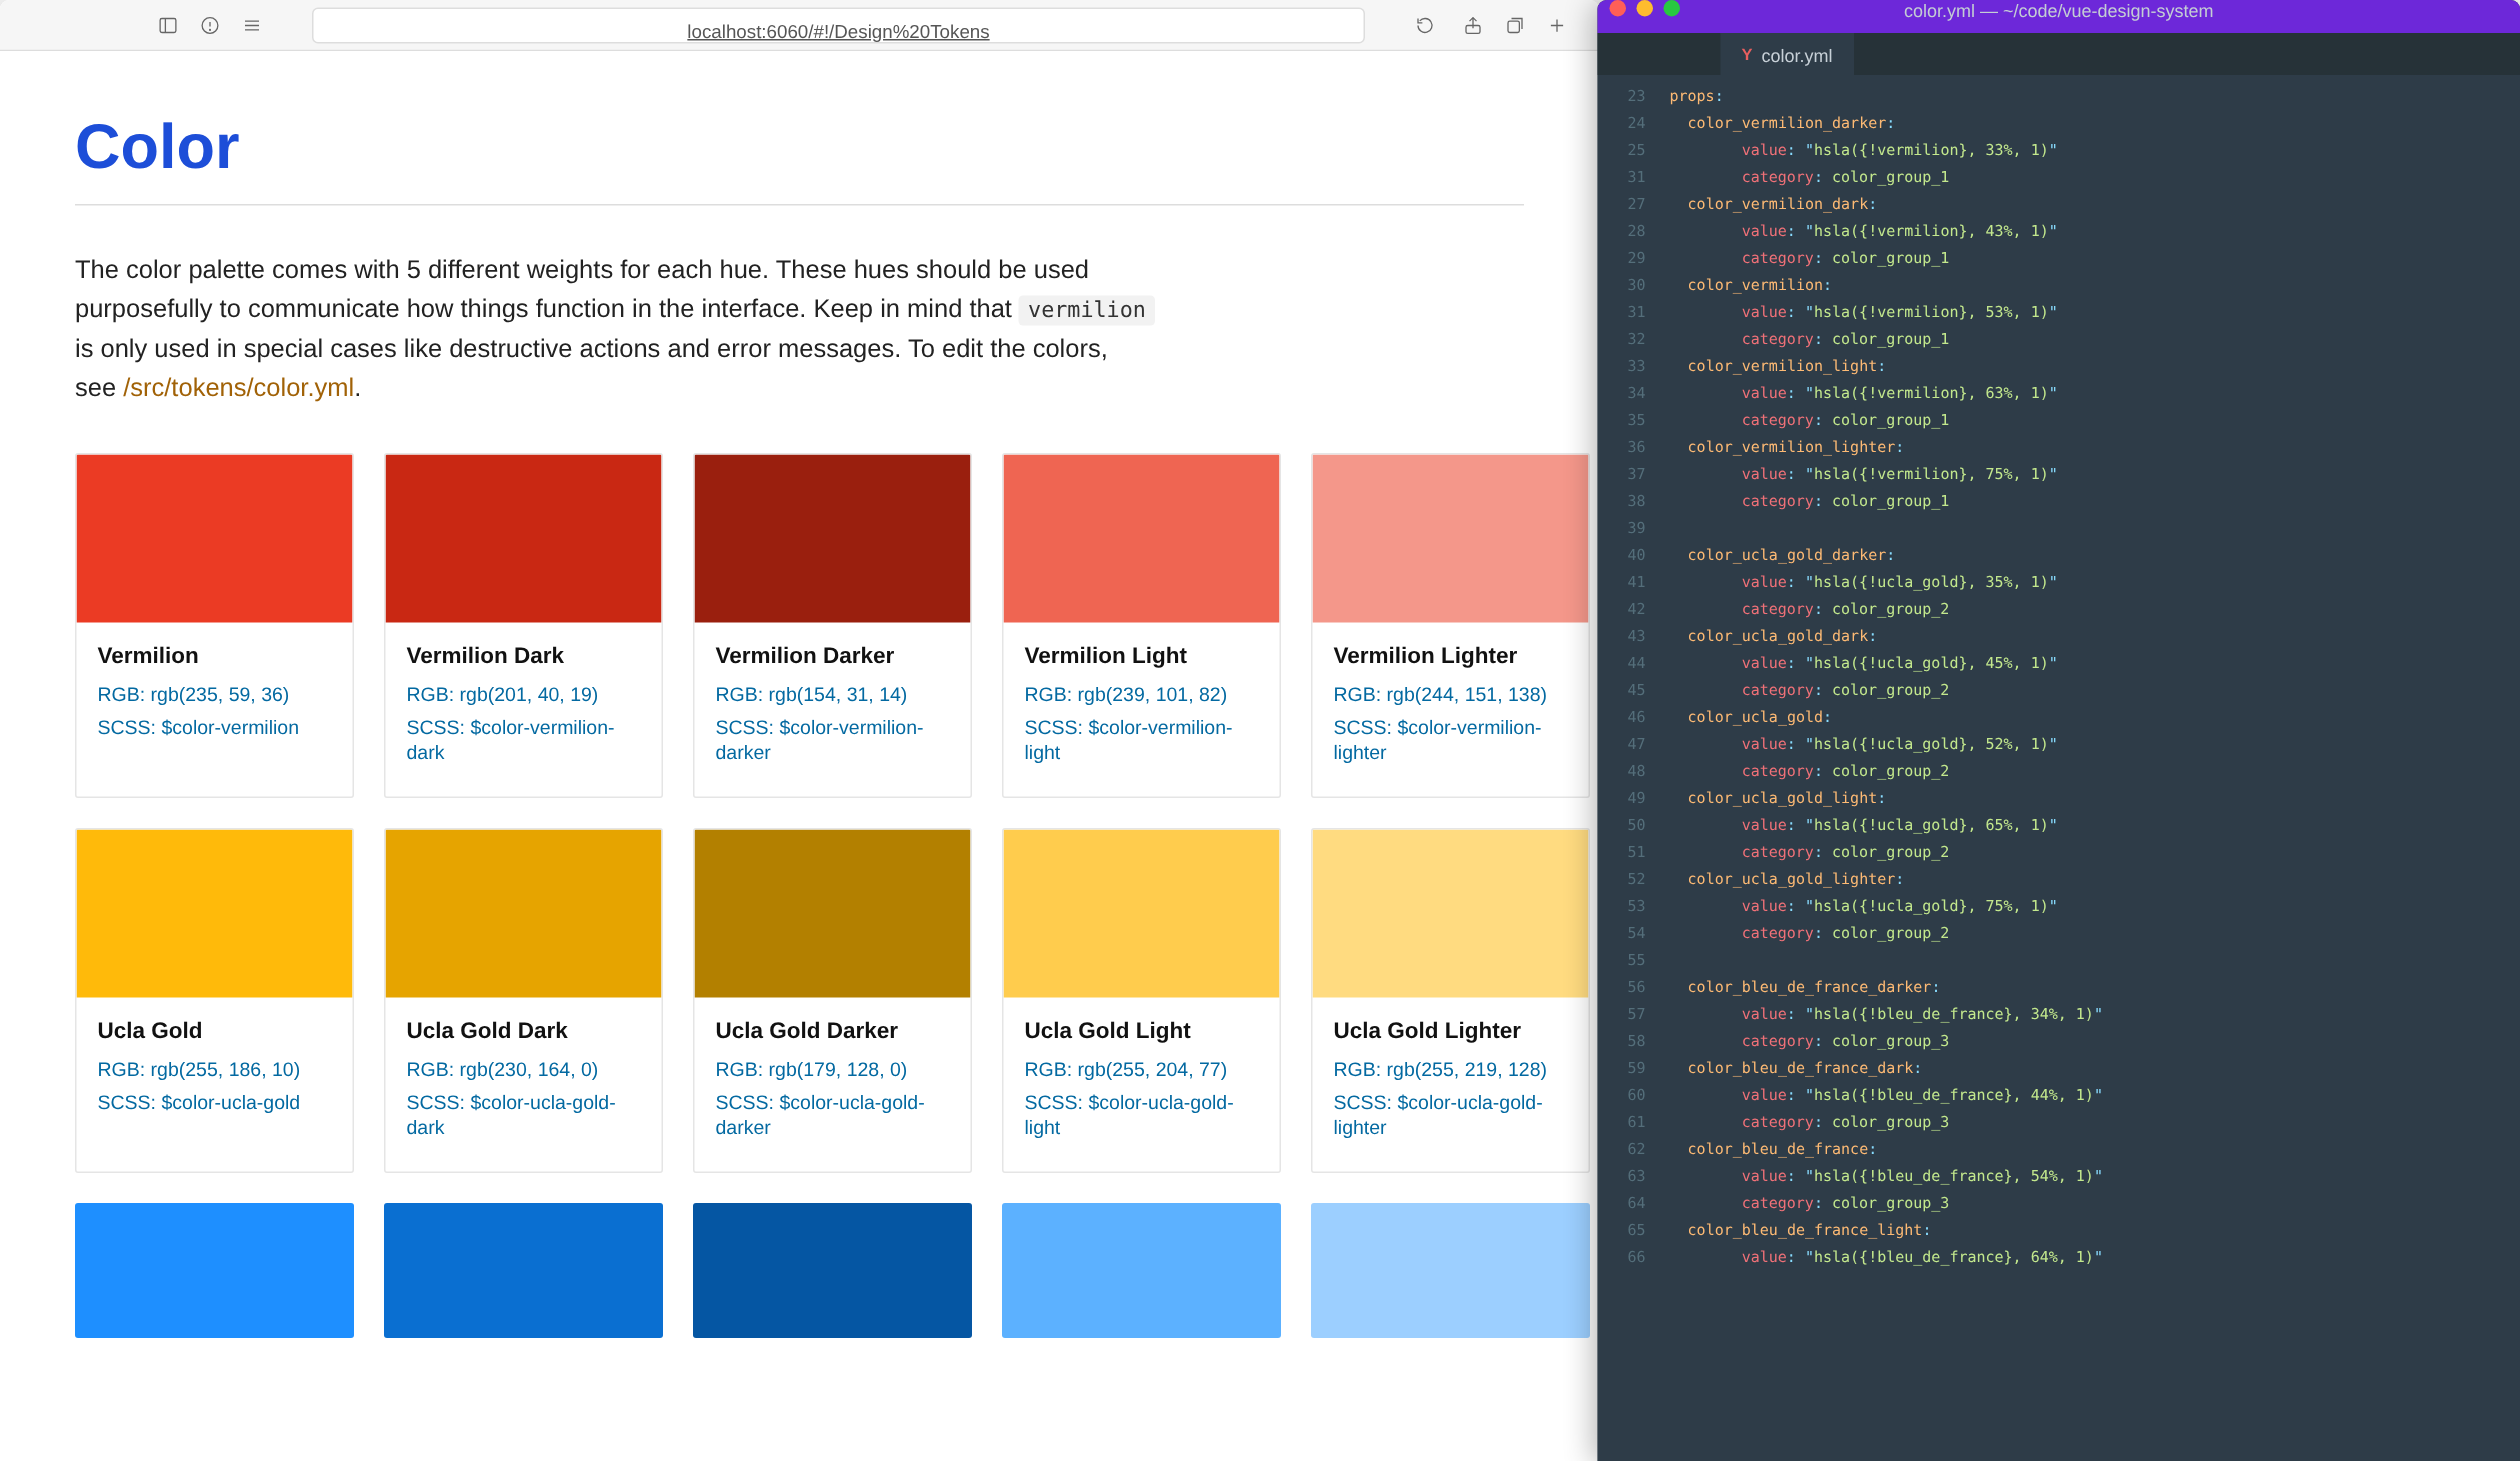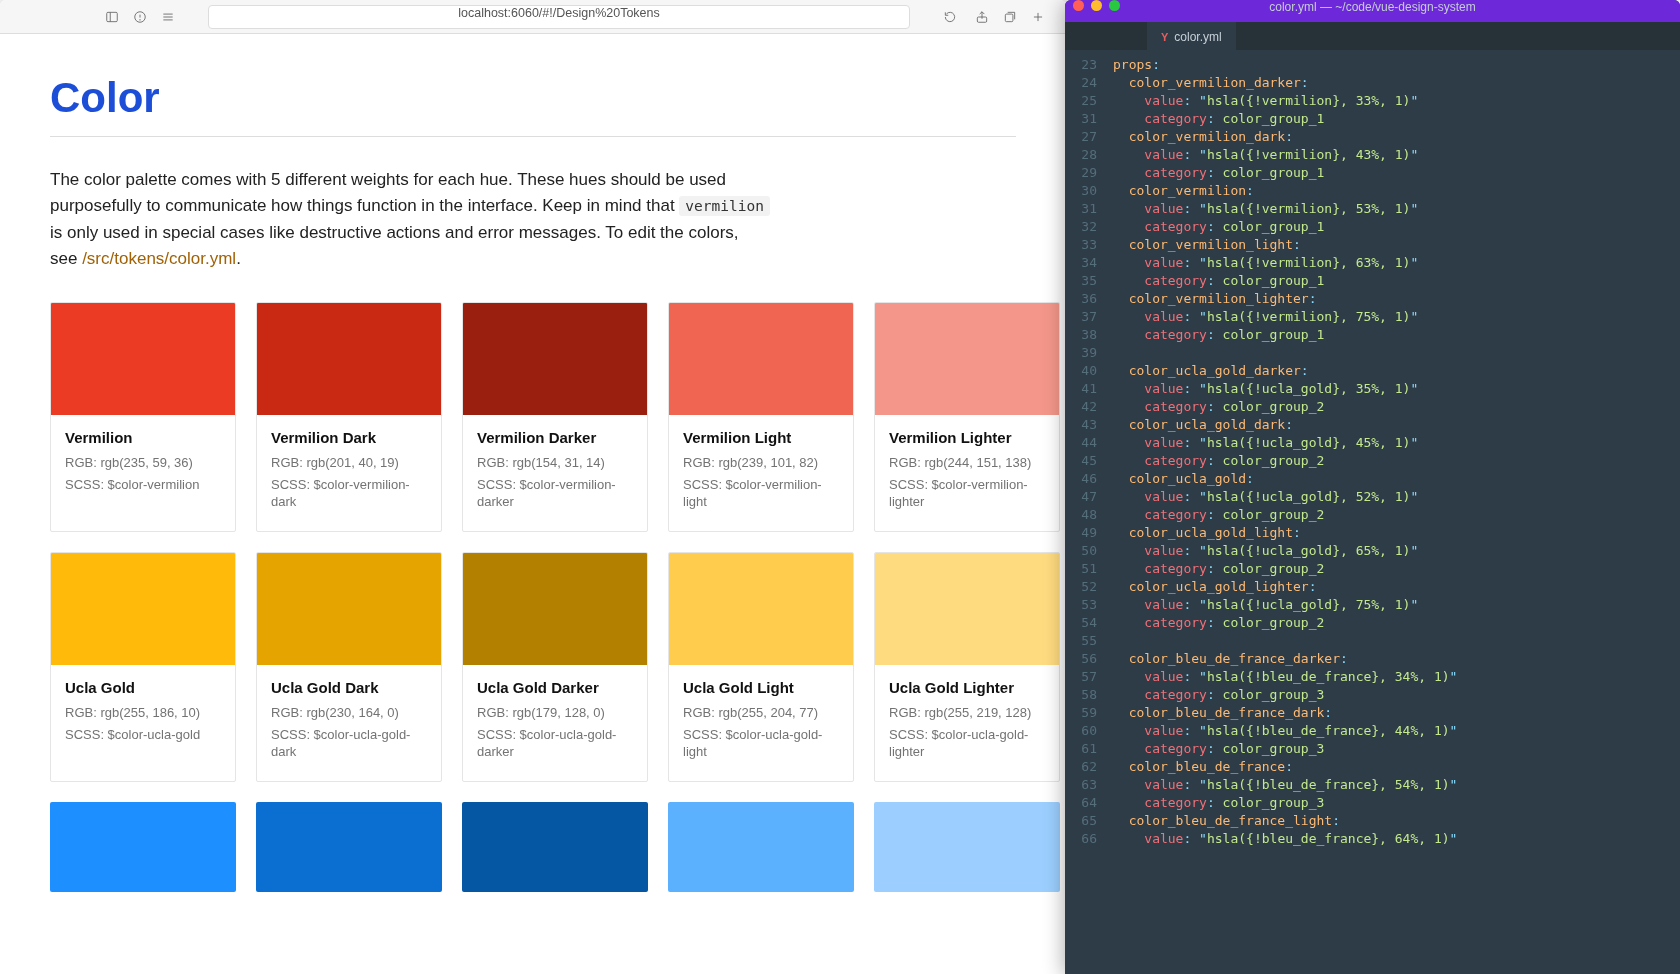--- a/index.html
+++ b/index.html
@@ -5,53 +5,53 @@
 * { margin: 0; padding: 0; box-sizing: border-box; }
 body { font-family: -apple-system, BlinkMacSystemFont, "Segoe UI", sans-serif; background: #f5f5f5; overflow: hidden; }
 .desktop { width: 1680px; height: 974px; position: relative; display: flex; }
 
 
 .browser { width: 1066px; height: 974px; background: #fff; display: flex; flex-direction: column; border-radius: 6px 6px 0 0; box-shadow: 0 2px 20px rgba(0,0,0,0.15); }
 .browser-toolbar { height: 34px; background: #f6f6f6; border-bottom: 1px solid #ddd; display: flex; align-items: center; padding: 0 10px; gap: 8px; font-size: 12px; color: #555; border-radius: 6px 6px 0 0; }
 .tb-btn { width: 24px; height: 22px; display: flex; align-items: center; justify-content: center; border-radius: 4px; }
 .tb-btn svg { width: 14px; height: 14px; stroke: #666; fill: none; stroke-width: 1.5; }
 .tb-group-left { display:flex; gap:4px; align-items:center; margin-left: 90px;}
-.url-bar { flex: 1; height: 24px; background: #fff; border: 1px solid #ddd; border-radius: 4px; display: flex; align-items: flex-start; justify-content: center; margin: 0 20px; font-size: 12.5px; color: #555; }
+.url-bar { flex: 1; height: 24px; background: #fff; border: 1px solid #ddd; border-radius: 4px; display: flex; align-items: flex-end; justify-content: center; margin: 0 20px; font-size: 12.5px; color: #555; text-decoration: underline; }
 .tb-group-right { display:flex; gap:4px; align-items:center; margin-right: 6px;}
 
 .browser-content { flex: 1; overflow: auto; padding: 40px 50px; }
 .page-title { font-size: 42px; font-weight: 600; color: #1d4ed8; margin-bottom: 10px; }
 .hr { border: 0; border-top: 1px solid #ddd; margin: 14px 0 30px; }
 .desc { font-size: 17px; line-height: 1.55; color: #222; max-width: 720px; margin-bottom: 30px; }
 .desc code { font-family: ui-monospace, Menlo, monospace; background: #f2f2f2; padding: 2px 6px; border-radius: 3px; font-size: 14.5px; color: #333; }
 .desc a { color: #a16207; text-decoration: none; }
 
 .swatch-grid { display: grid; grid-template-columns: repeat(5, 186px); gap: 20px; }
 .swatch-card { border: 1px solid #e5e5e5; border-radius: 2px; overflow: hidden; background: #fff; }
 .swatch-color { height: 112px; }
 .swatch-meta { padding: 14px 14px 16px; }
 .swatch-name { font-size: 15px; font-weight: 600; color: #111; margin-bottom: 8px; }
-.swatch-line { font-size: 13px; color: #737373; margin-bottom: 4px; line-height: 1.35; }
+.swatch-line { font-size: 13px; color: #0369a1; margin-bottom: 4px; line-height: 1.35; }
 
 
 .editor { flex: 1; height: 974px; background: #2e3c48; display: flex; flex-direction: column; border-radius: 6px 6px 0 0; margin-left: -1px; box-shadow: -2px 2px 20px rgba(0,0,0,0.3); z-index: 2; }
 .editor-titlebar { height: 22px; background: #6d28d9; display: flex; align-items: flex-start; padding: 0 16px; gap: 7px; border-radius: 6px 6px 0 0; position: relative; }
 .traffic { display: flex; gap: 7px; position:absolute; left:8px; }
 .dot { width: 11px; height: 11px; border-radius: 50%; }
 .dot.r { background: #ff5f57; } .dot.y { background: #febc2e; } .dot.g { background: #28c840; }
 .editor-title { flex:1; text-align:center; font-size: 12px; color: #c4cdd4; }
 .editor-tabs { height: 28px; background: #263238; display: flex; padding-left: 82px; }
 .editor-tab { padding: 0 14px; display: flex; align-items: center; gap: 6px; background: #2e3c48; font-size: 12px; color: #c7d0d7; border-top: 1px solid #2e3c48; }
 .editor-tab .y-icon { color: #e85f5f; font-size: 11px; font-weight:bold; }
-.editor-body { flex: 1; display: flex; font-family: ui-monospace, Menlo, Consolas, monospace; font-size: 13px; line-height: 18px; overflow: hidden; }
+.editor-body { flex: 1; display: flex; font-family: ui-monospace, Menlo, Consolas, monospace; font-size: 10px; line-height: 18px; overflow: hidden; }
 .gutter { width: 40px; background: #2e3c48; color: #546e7a; text-align: right; padding: 6px 8px 0 0; user-select: none; }
 .code { flex: 1; padding: 6px 0 0 8px; white-space: pre; color: #cdd9e5; }
 .c-key { color: #fdba74; }
 .c-punc { color: #89ddff; }
-.c-attr { color: #f07178; }
+.c-attr { color: #f07178; margin-left: 24px; }
 .c-str { color: #c3e88d; }
 .c-strq { color: #89ddff; }
 </style>
 </head>
 <body>
 
 <div class="desktop">
 
   <div class="browser">
     <div class="browser-toolbar">

